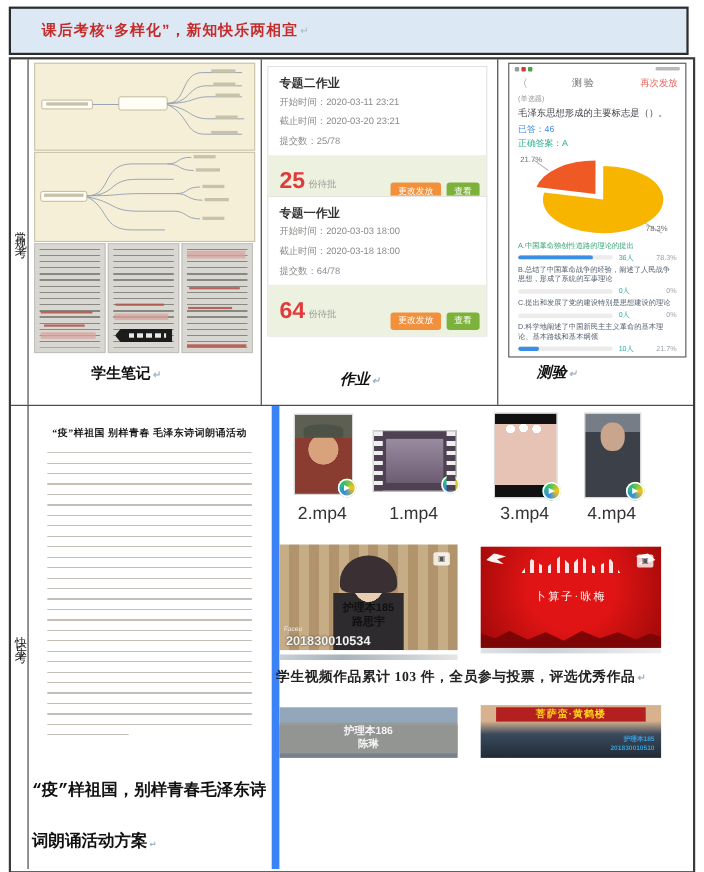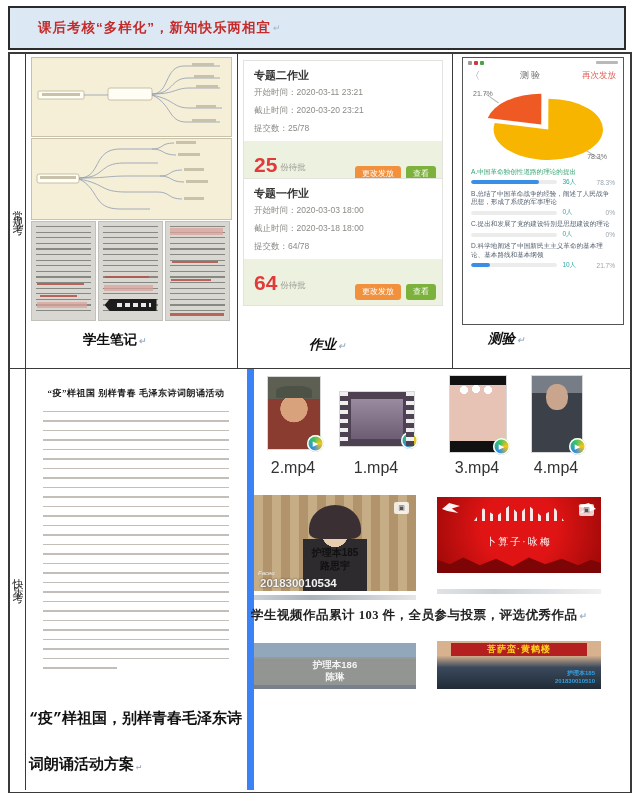--- a/index.html
+++ b/index.html
@@ -135,21 +135,21 @@
   .f1 .person{position:absolute;left:50%;top:10px;transform:translateX(-50%);width:64px;height:86px;
     background:radial-gradient(ellipse 24px 30px at 50% 28%,#e9cdb1 0 60%,transparent 61%),
                linear-gradient(180deg,transparent 0 34px,#2e2b2e 34px);}
   .f1 .person::before{content:"";position:absolute;left:50%;top:0;transform:translateX(-50%);width:52px;height:34px;
     background:#3a3034;border-radius:50% 50% 20% 20%/70% 70% 20% 20%;z-index:-1;}
   .f1t{position:absolute;left:0;right:0;top:52px;text-align:center;font-size:10px;font-weight:700;color:#101010;line-height:1.25;}
   .f1id{position:absolute;left:6px;bottom:2px;font-size:11.5px;font-weight:700;color:#f2f2f2;text-shadow:0 0 2px #333;}
   .f1logo{position:absolute;left:4px;bottom:15px;font-size:6px;color:#eee;font-style:italic;}
   .camico{position:absolute;top:7px;right:7px;width:15px;height:12px;background:rgba(255,255,255,.8);
     border-radius:2px;font-size:7px;display:flex;align-items:center;justify-content:center;color:#555;}
-  .f2{left:190px;top:128px;width:164px;height:76px;
+  .f2{left:190px;top:128px;width:164px;height:92px;
     background:radial-gradient(circle at 50% 40%,#e01414 0 40%,#9c0808 100%);}
   .f2 .deco{position:absolute;left:50%;top:8px;transform:translateX(-50%);width:90px;height:16px;
     background:repeating-linear-gradient(90deg,#fff 0 3px,transparent 3px 8px);
     clip-path:polygon(0 100%,10% 20%,25% 70%,40% 0,50% 60%,60% 0,75% 70%,90% 20%,100% 100%);opacity:.9;}
   .f2 .wing{position:absolute;width:18px;height:10px;background:#fff;
     clip-path:polygon(0 60%,40% 0,100% 30%,55% 55%,90% 100%,30% 80%);opacity:.95;}
   .f2 .w1{left:5px;top:6px;} .f2 .w2{right:5px;top:6px;transform:scaleX(-1);}
   .f2t{position:absolute;left:0;right:0;top:38px;text-align:center;color:#fff;font-size:10px;letter-spacing:2px;
     font-family:"Liberation Serif",serif;}
   .f2 .gw{position:absolute;left:0;right:0;bottom:0;height:22px;background:#7d0505;
@@ -269,20 +269,26 @@
             <i style="background:#9a9a9a"></i>
             <i style="background:#cc3a3a"></i>
             <i style="background:#49a34b"></i>
             <span class="sp"></span>
             <span class="bar"></span>
           </div>
           <div class="nav">
             <span class="bk">〈</span>
             <span class="nt">测验</span>
             <span class="na">再次发放</span>
+          </div>
+          <div class="qblock">
+            <div class="qtag">(单选题)</div>
+            <div class="qtext">毛泽东思想形成的主要标志是（）。</div>
+            <div class="qans">已答：46</div>
+            <div class="qcor">正确答案：A</div>
           </div>
           <div class="piewrap">
             <svg id="pieSvg" viewBox="0 0 220 225" preserveAspectRatio="none">
               <line x1="34" y1="48" x2="12" y2="20" stroke="#b0b0b0" stroke-width="2"></line>
               <line x1="172" y1="182" x2="196" y2="208" stroke="#b0b0b0" stroke-width="2"></line>
             <path d="M112 122 L112.2 36.0 A86 86 0 1 1 27.9 104.1 Z" fill="#f7b500"></path>
                 <path d="M112 122 L27.9 104.1 A86 86 0 0 1 112.2 36.0 Z" fill="#ef5a24" transform="translate(-11,-14)"></path>
               </svg>
             <span class="plab s">21.7%</span>
             <span class="plab l">78.3%</span>

